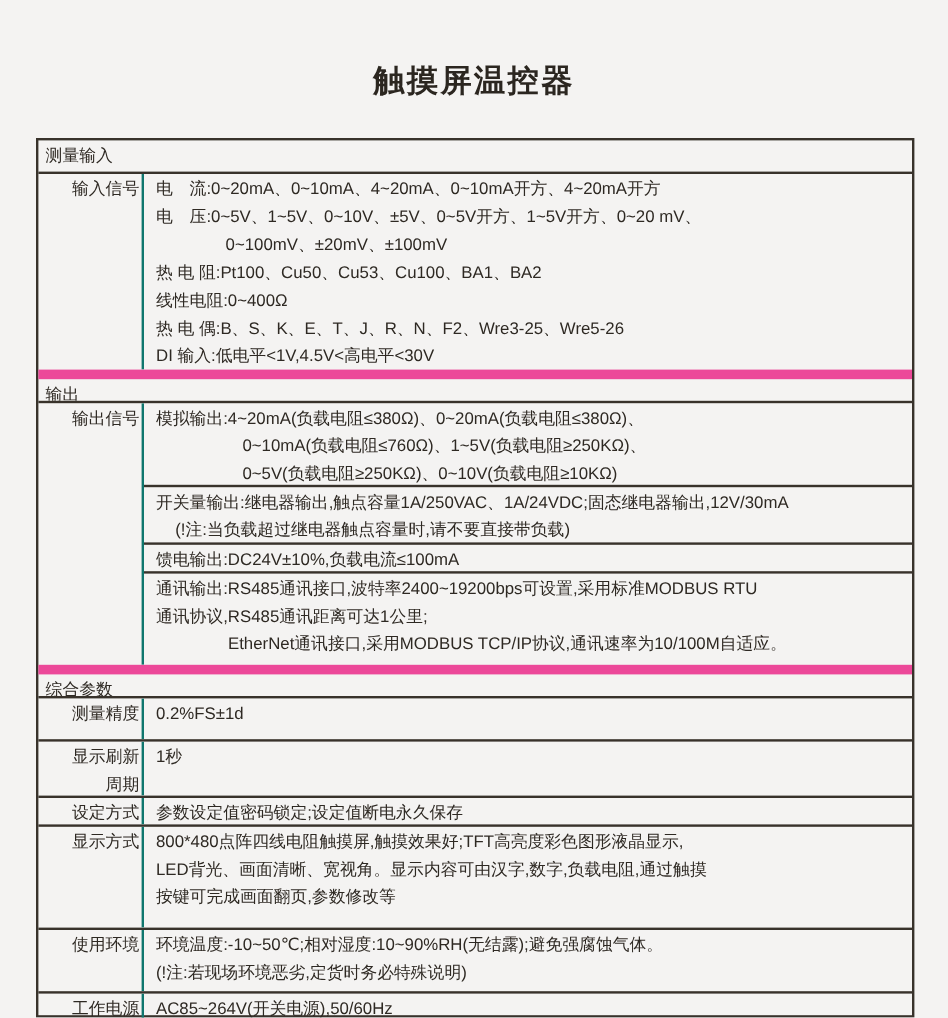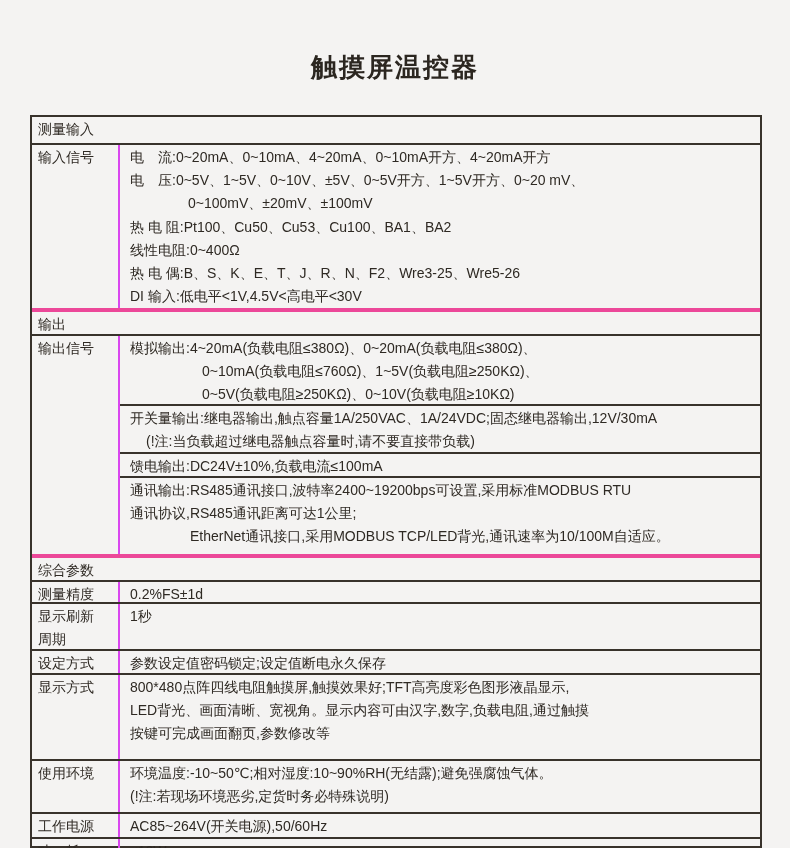--- a/index.html
+++ b/index.html
@@ -13,35 +13,35 @@
     position:absolute;top:50px;left:0;width:100%;
     text-align:center;font-size:26px;font-weight:bold;letter-spacing:2px;
     color:#2b2620;margin:0;
   }
   .spec-table{
     position:absolute;left:30px;top:115px;width:732px;height:733px;
     border:2px solid #38322b;box-sizing:border-box;
     font-size:14px;line-height:23.2px;
   }
   .row{display:flex;border-top:2px solid #38322b;box-sizing:border-box;overflow:hidden}
-  .section-row{display:block;height:26px;padding:1px 0 0 6px;box-sizing:border-box;border-top:4px solid #ec4899;overflow:hidden}
+  .section-row{display:block;height:26px;padding:1px 0 0 6px;box-sizing:border-box;border-top:8px solid #ec4899;overflow:hidden}
   .section-row.first{border-top:none}
   .label-cell{
-    flex:0 0 88px;width:88px;border-right:2px solid #d946ef;box-sizing:border-box;
-    padding:1px 2px 0 6px;overflow:hidden;
+    flex:0 0 88px;width:88px;border-right:2px solid #0f766e;box-sizing:border-box;
+    padding:1px 2px 0 6px;overflow:hidden;text-align:right;
   }
   .content-cell{flex:1;padding:1px 8px 0 10px;box-sizing:border-box;overflow:hidden}
   .content-col{flex:1;display:flex;flex-direction:column;box-sizing:border-box}
   .sub-row{border-top:2px solid #38322b;box-sizing:border-box;padding:1px 8px 0 10px;overflow:hidden}
   .sub-row.first{border-top:none}
   .line{white-space:nowrap}
   
   .h-input{height:165px}
   .h-output{height:220px}
-  .h-accuracy{height:22px}
+  .h-accuracy{height:36px}
   .h-refresh{height:47px}
   .h-setting{height:24px}
   .h-display{height:86px}
   .h-env{height:53px}
   .h-power{height:25px}
   .h-consumption{height:23px}
   .sh-analog{height:68px}
   .sh-switch{height:48px}
   .sh-feed{height:24px}
   .sh-comm{height:70px}
@@ -90,21 +90,21 @@
       <div class="sub-row sh-switch">
         <div class="line">开关量输出:继电器输出,触点容量1A/250VAC、1A/24VDC;固态继电器输出,12V/30mA</div>
         <div class="line ind-note">(!注:当负载超过继电器触点容量时,请不要直接带负载)</div>
       </div>
       <div class="sub-row sh-feed">
         <div class="line">馈电输出:DC24V±10%,负载电流≤100mA</div>
       </div>
       <div class="sub-row sh-comm">
         <div class="line">通讯输出:RS485通讯接口,波特率2400~19200bps可设置,采用标准MODBUS RTU</div>
         <div class="line">通讯协议,RS485通讯距离可达1公里;</div>
-        <div class="line ind-eth">EtherNet通讯接口,采用MODBUS TCP/LED背光,通讯速率为10/100M自适应。</div>
+        <div class="line ind-eth">EtherNet通讯接口,采用MODBUS TCP/IP协议,通讯速率为10/100M自适应。</div>
       </div>
     </div>
   </div>
 
   <div class="section-row">
     <span>综合参数</span>
   </div>
 
   <div class="row h-accuracy">
     <div class="label-cell">测量精度</div>

